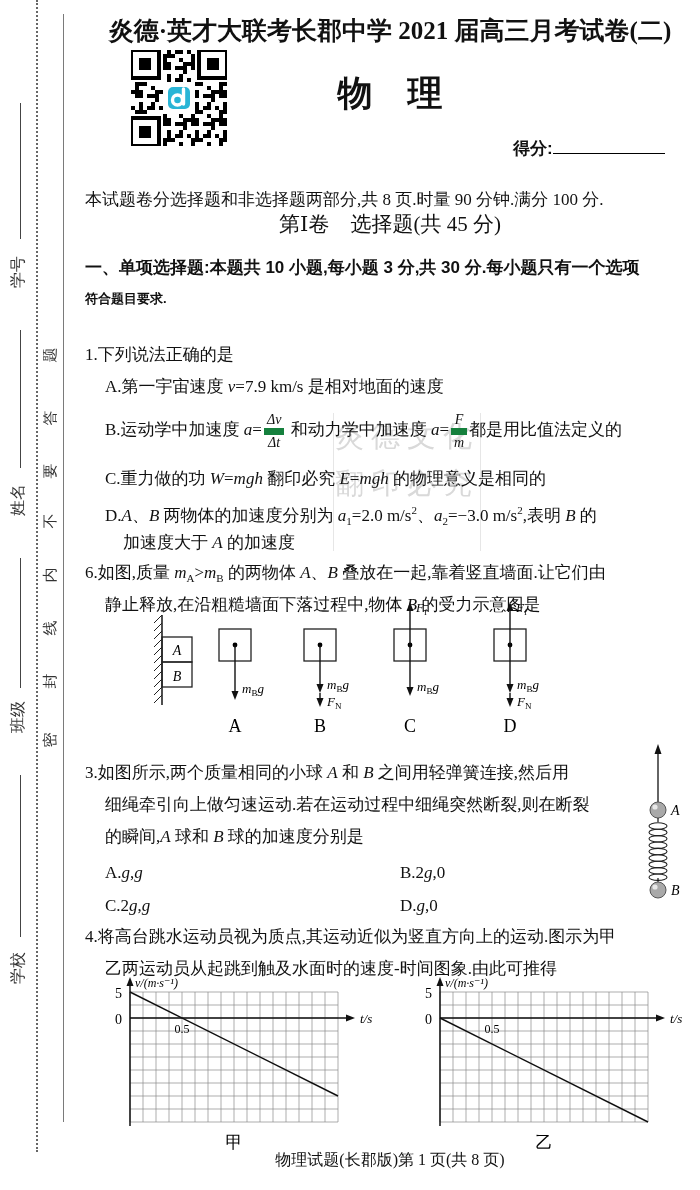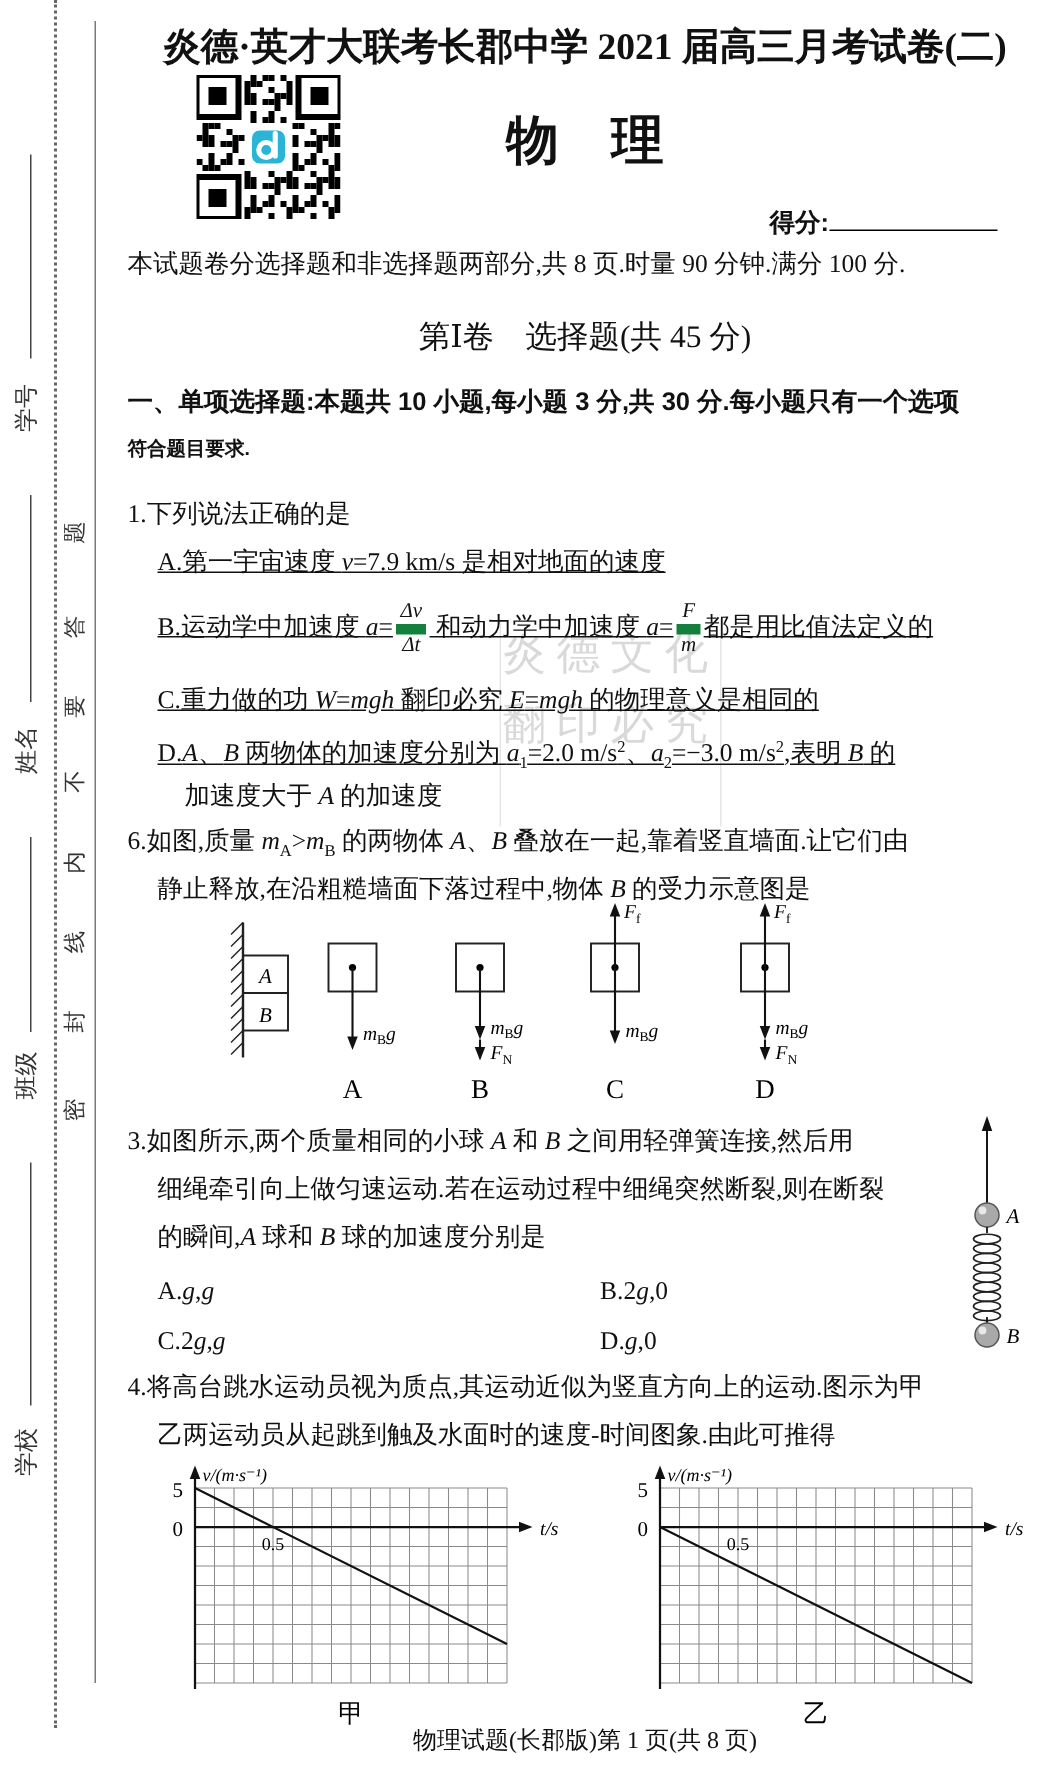--- a/index.html
+++ b/index.html
@@ -3,22 +3,22 @@
 <meta charset="utf-8">
 <style>
   html,body{margin:0;padding:0;background:#fff;}
   .page{position:relative;width:700px;height:1190px;background:#fff;overflow:hidden;
         font-family:"Liberation Serif","DejaVu Serif",serif;color:#111;}
   .abs{position:absolute;}
   .it{font-style:italic;}
   .hei{font-family:"Liberation Sans","DejaVu Sans",sans-serif;font-weight:bold;}
   sub{font-size:11px;}
   sup{font-size:11px;}
-  .line{position:absolute;left:0;font-size:17px;height:33px;line-height:33px;white-space:nowrap;}
-  .indent{left:20px;text-decoration:underline;}
+  .line{position:absolute;left:0;font-size:17px;height:33px;line-height:33px;white-space:nowrap;margin-top:12px;}
+  .indent{left:20px;}
   .frac{display:inline-block;vertical-align:middle;text-align:center;font-size:14px;line-height:1.1;margin:0 2px;}
   .frac .num{display:block;border-bottom:7px solid #15803d;padding:0 3px;}
   .frac .den{display:block;padding:0 3px;}
   
   .margin-line-dotted{position:absolute;left:36px;top:0;height:1152px;border-left:2px dotted #666;}
   .margin-line-solid{position:absolute;left:63px;top:14px;height:1108px;border-left:1.5px solid #7a7a7a;}
   .mfield{position:absolute;left:18px;transform:translate(-50%,-50%) rotate(-90deg);font-size:16px;color:#333;white-space:nowrap;}
   .munder{position:absolute;left:20px;border-left:1px solid #444;width:0;}
   .sealch{position:absolute;left:50px;transform:translate(-50%,-50%) rotate(-90deg);font-size:15px;color:#333;}
   
@@ -223,21 +223,21 @@
     <circle cx="46.5" cy="50" r="5" fill="none" stroke="#fff" stroke-width="3.4"></circle>
     <line x1="52.5" y1="39" x2="52.5" y2="54" stroke="#fff" stroke-width="3.4" stroke-linecap="round"></line>
   </svg>
 
   <div class="abs hei" style="left:85px;top:70px;width:610px;text-align:center;font-size:35px;">物　理</div>
 
   <div class="abs" style="left:513px;top:137px;font-size:17px;white-space:nowrap">
     <span class="hei" style="font-size:17px">得分:</span><span class="score-underline"></span>
   </div>
 
-  <div class="abs" style="left:85px;top:164px;font-size:17px;white-space:nowrap">本试题卷分选择题和非选择题两部分,共 8 页.时量 90 分钟.满分 100 分.</div>
+  <div class="abs" style="left:85px;top:188px;font-size:17px;white-space:nowrap">本试题卷分选择题和非选择题两部分,共 8 页.时量 90 分钟.满分 100 分.</div>
 
   <div class="abs" style="left:85px;top:210px;width:610px;text-align:center;font-size:21px;font-weight:normal">第Ⅰ卷　选择题(共 45 分)</div>
 
   <div class="abs hei" style="left:85px;top:256px;font-size:17px;white-space:nowrap">一、单项选择题:本题共 10 小题,每小题 3 分,共 30 分.每小题只有一个选项</div>
   <div class="abs hei" style="left:85px;top:290px;font-size:13px;white-space:nowrap">符合题目要求.</div>
 
   <div class="abs" style="left:85px;top:326px;width:612px;height:216px">
     <div class="line" style="top:0"><span>1.下列说法正确的是</span></div>
     <div class="line indent" style="top:32px"><span>A.第一宇宙速度 </span><span class="it">v</span><span>=7.9 km/s 是相对地面的速度</span></div>
     <div class="line indent" style="top:64px;height:56px;line-height:56px"><span>B.运动学中加速度 </span><span class="it">a</span><span>=</span><span class="frac it"><span class="num">Δv</span><span class="den">Δt</span></span><span> 和动力学中加速度 </span><span class="it">a</span><span>=</span><span class="frac it"><span class="num">F</span><span class="den">m</span></span><span>都是用比值法定义的</span></div>

